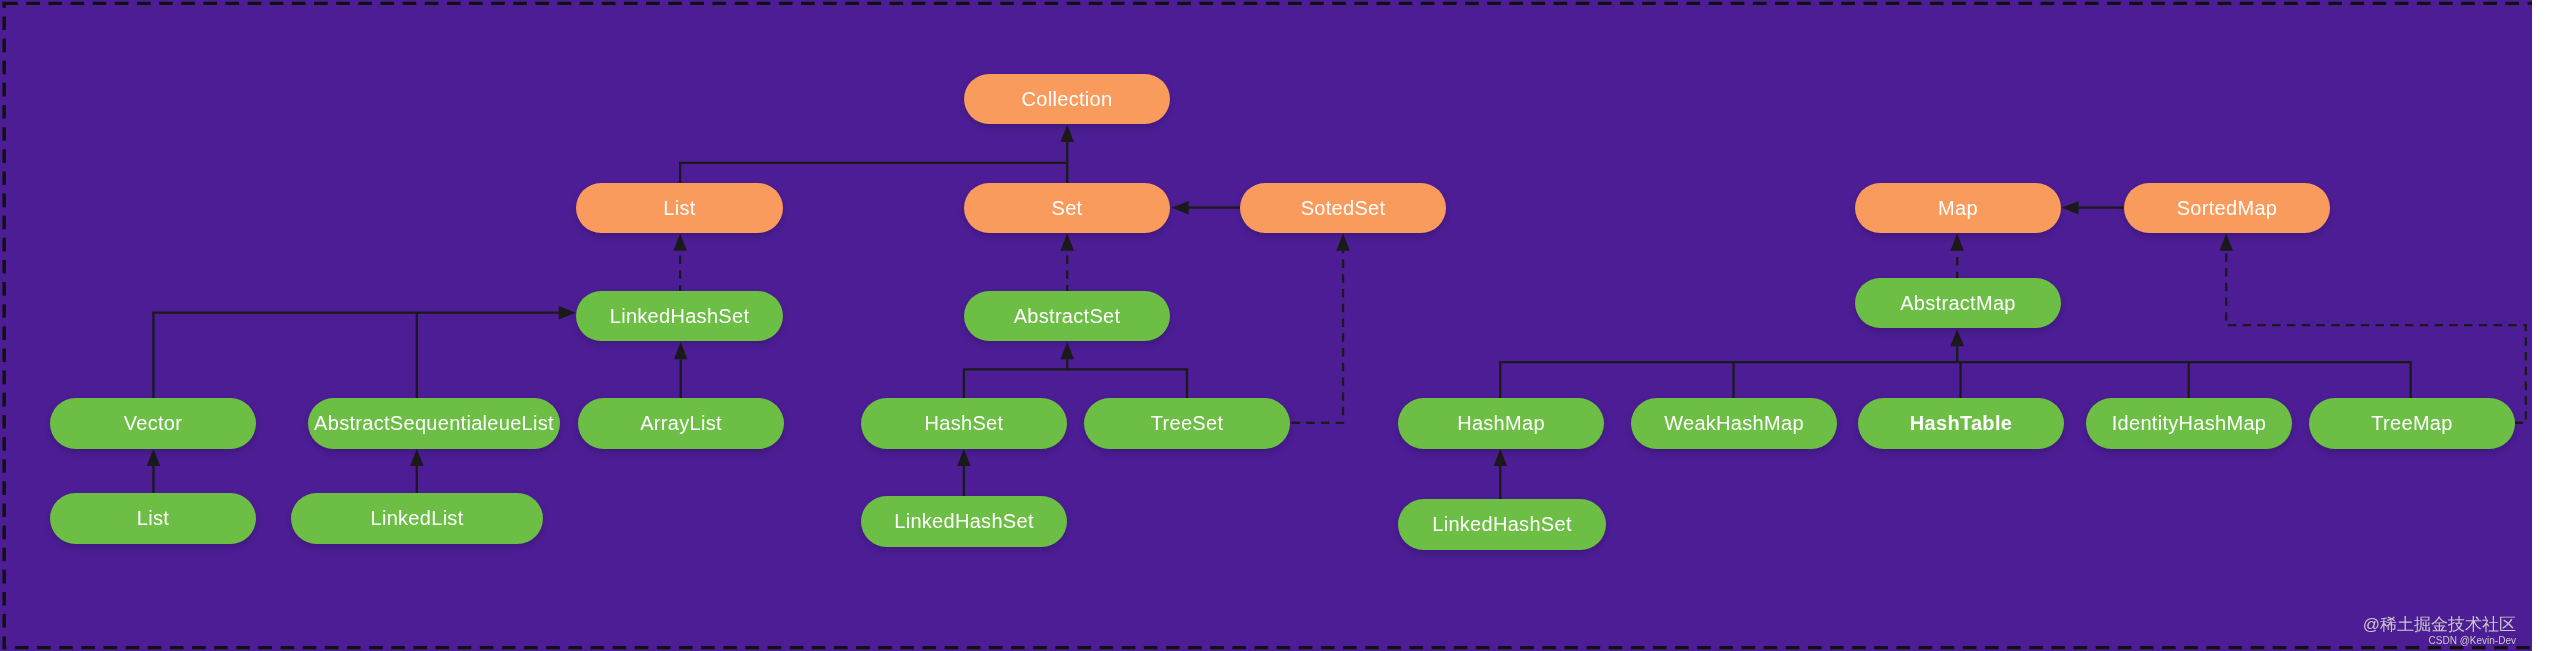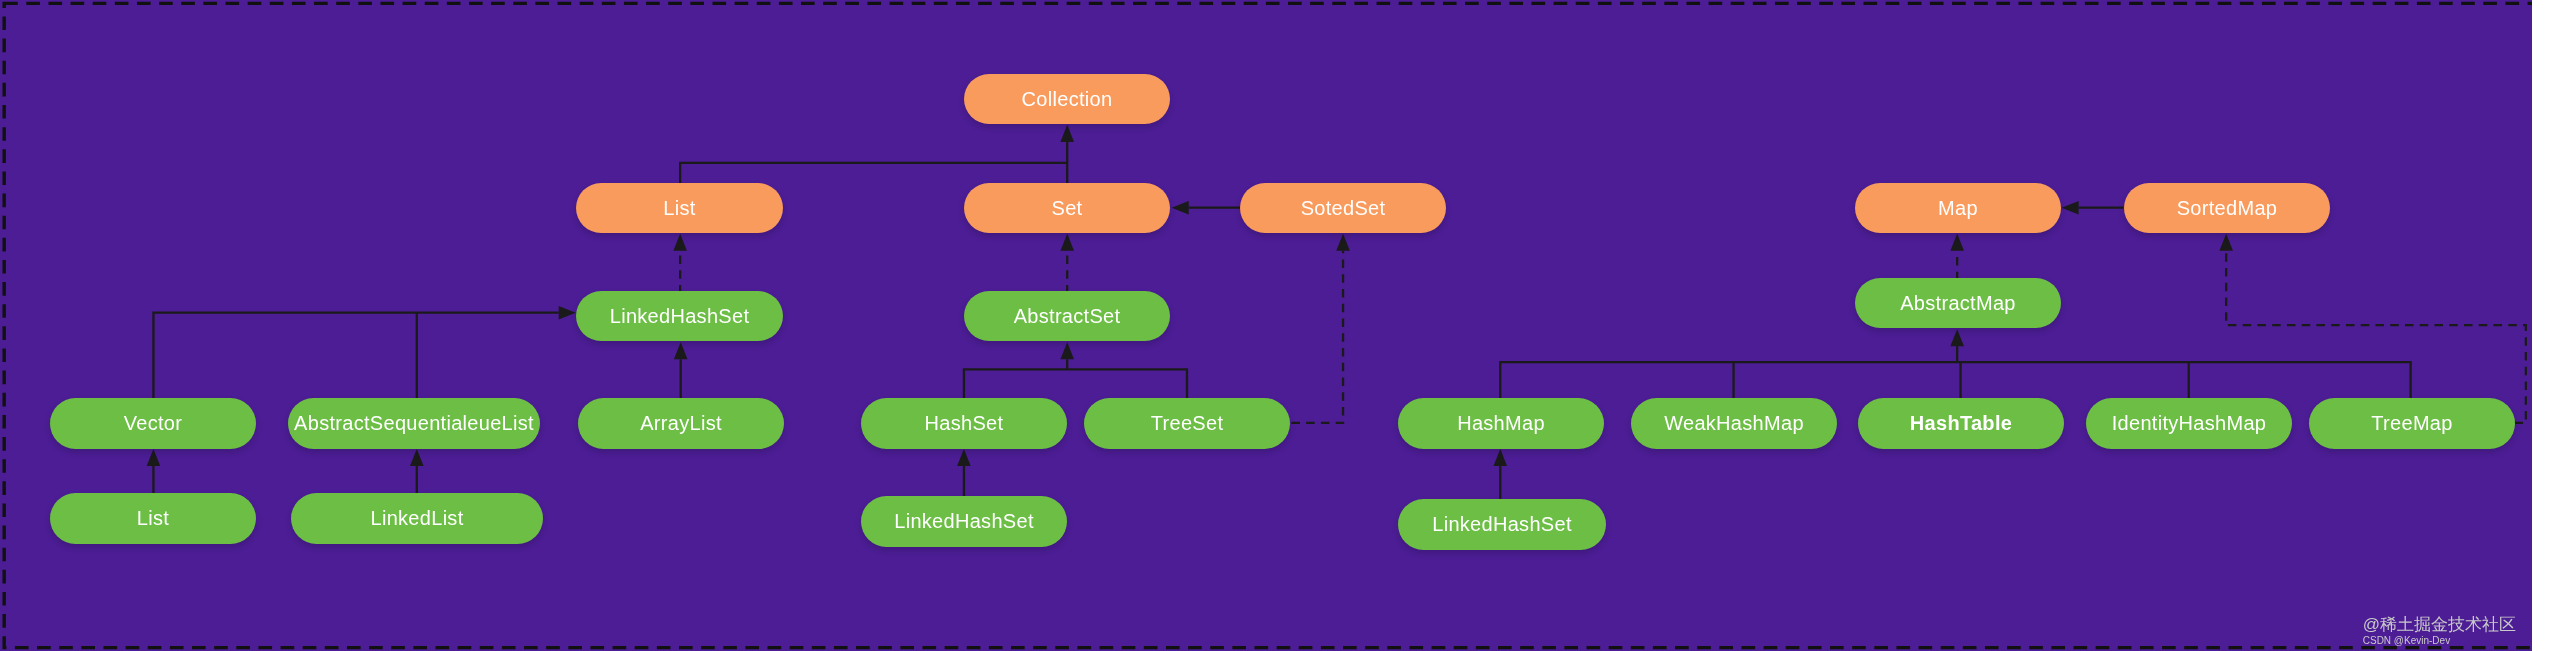--- a/index.html
+++ b/index.html
@@ -33,21 +33,21 @@
     white-space: nowrap;
     user-select: none;
   }
   .node.interface { background: #F99B5C; }
   .node.class     { background: #6CBE45; }
   .watermark {
     position: absolute;
     right: 16px;
     bottom: 4.5px;
     z-index: 3;
-    text-align: left;
+    text-align: right;
     color: #c9c9c9;
     line-height: 1.15;
   }
   .watermark .wm1 { font-size: 17px; }
   .watermark .wm2 { font-size: 10px; }
 </style>
 </head>
 <body>
 
 <div id="canvas" style="width: 2532px; height: 651px; background: #4c1d95;">
@@ -97,21 +97,21 @@
       <div class="node interface" style="left: 964px; top: 74px; width: 206px; height: 50px;">Collection</div>
       <div class="node interface" style="left: 576px; top: 183px; width: 207px; height: 50px;">List</div>
       <div class="node interface" style="left: 964px; top: 183px; width: 206px; height: 50px;">Set</div>
       <div class="node interface" style="left: 1240px; top: 183px; width: 206px; height: 50px;">SotedSet</div>
       <div class="node interface" style="left: 1855px; top: 183px; width: 206px; height: 50px;">Map</div>
       <div class="node interface" style="left: 2124px; top: 183px; width: 206px; height: 50px;">SortedMap</div>
       <div class="node class" style="left: 576px; top: 291px; width: 207px; height: 50px;">LinkedHashSet</div>
       <div class="node class" style="left: 964px; top: 291px; width: 206px; height: 50px;">AbstractSet</div>
       <div class="node class" style="left: 1855px; top: 278px; width: 206px; height: 50px;">AbstractMap</div>
       <div class="node class" style="left: 50px; top: 398px; width: 206px; height: 51px;">Vector</div>
-      <div class="node class" style="left: 288px; top: 398px; width: 252px; height: 51px;">AbstractSequentialeueList</div>
+      <div class="node class" style="left: 308px; top: 398px; width: 252px; height: 51px;">AbstractSequentialeueList</div>
       <div class="node class" style="left: 578px; top: 398px; width: 206px; height: 51px;">ArrayList</div>
       <div class="node class" style="left: 861px; top: 398px; width: 206px; height: 51px;">HashSet</div>
       <div class="node class" style="left: 1084px; top: 398px; width: 206px; height: 51px;">TreeSet</div>
       <div class="node class" style="left: 1398px; top: 398px; width: 206px; height: 51px;">HashMap</div>
       <div class="node class" style="left: 1631px; top: 398px; width: 206px; height: 51px;">WeakHashMap</div>
       <div class="node class" style="left: 1858px; top: 398px; width: 206px; height: 51px; font-weight: bold;">HashTable</div>
       <div class="node class" style="left: 2086px; top: 398px; width: 206px; height: 51px;">IdentityHashMap</div>
       <div class="node class" style="left: 2309px; top: 398px; width: 206px; height: 51px;">TreeMap</div>
       <div class="node class" style="left: 50px; top: 493px; width: 206px; height: 51px;">List</div>
       <div class="node class" style="left: 291px; top: 493px; width: 252px; height: 51px;">LinkedList</div>

